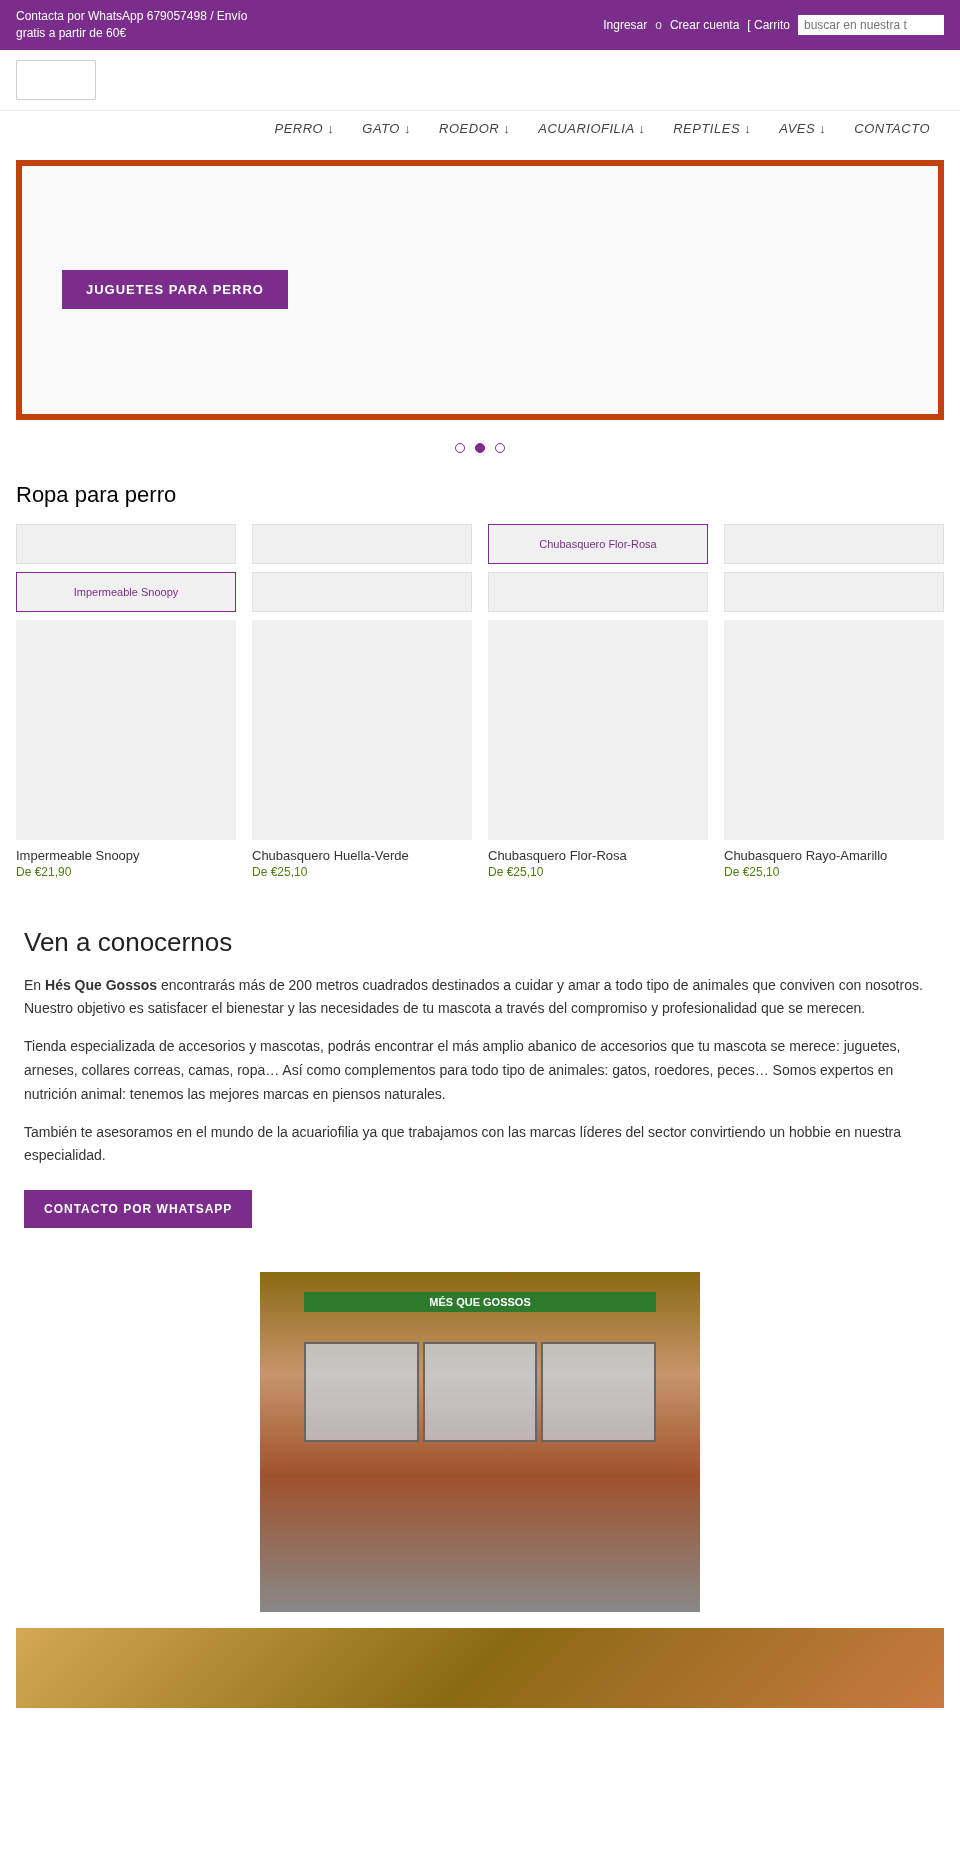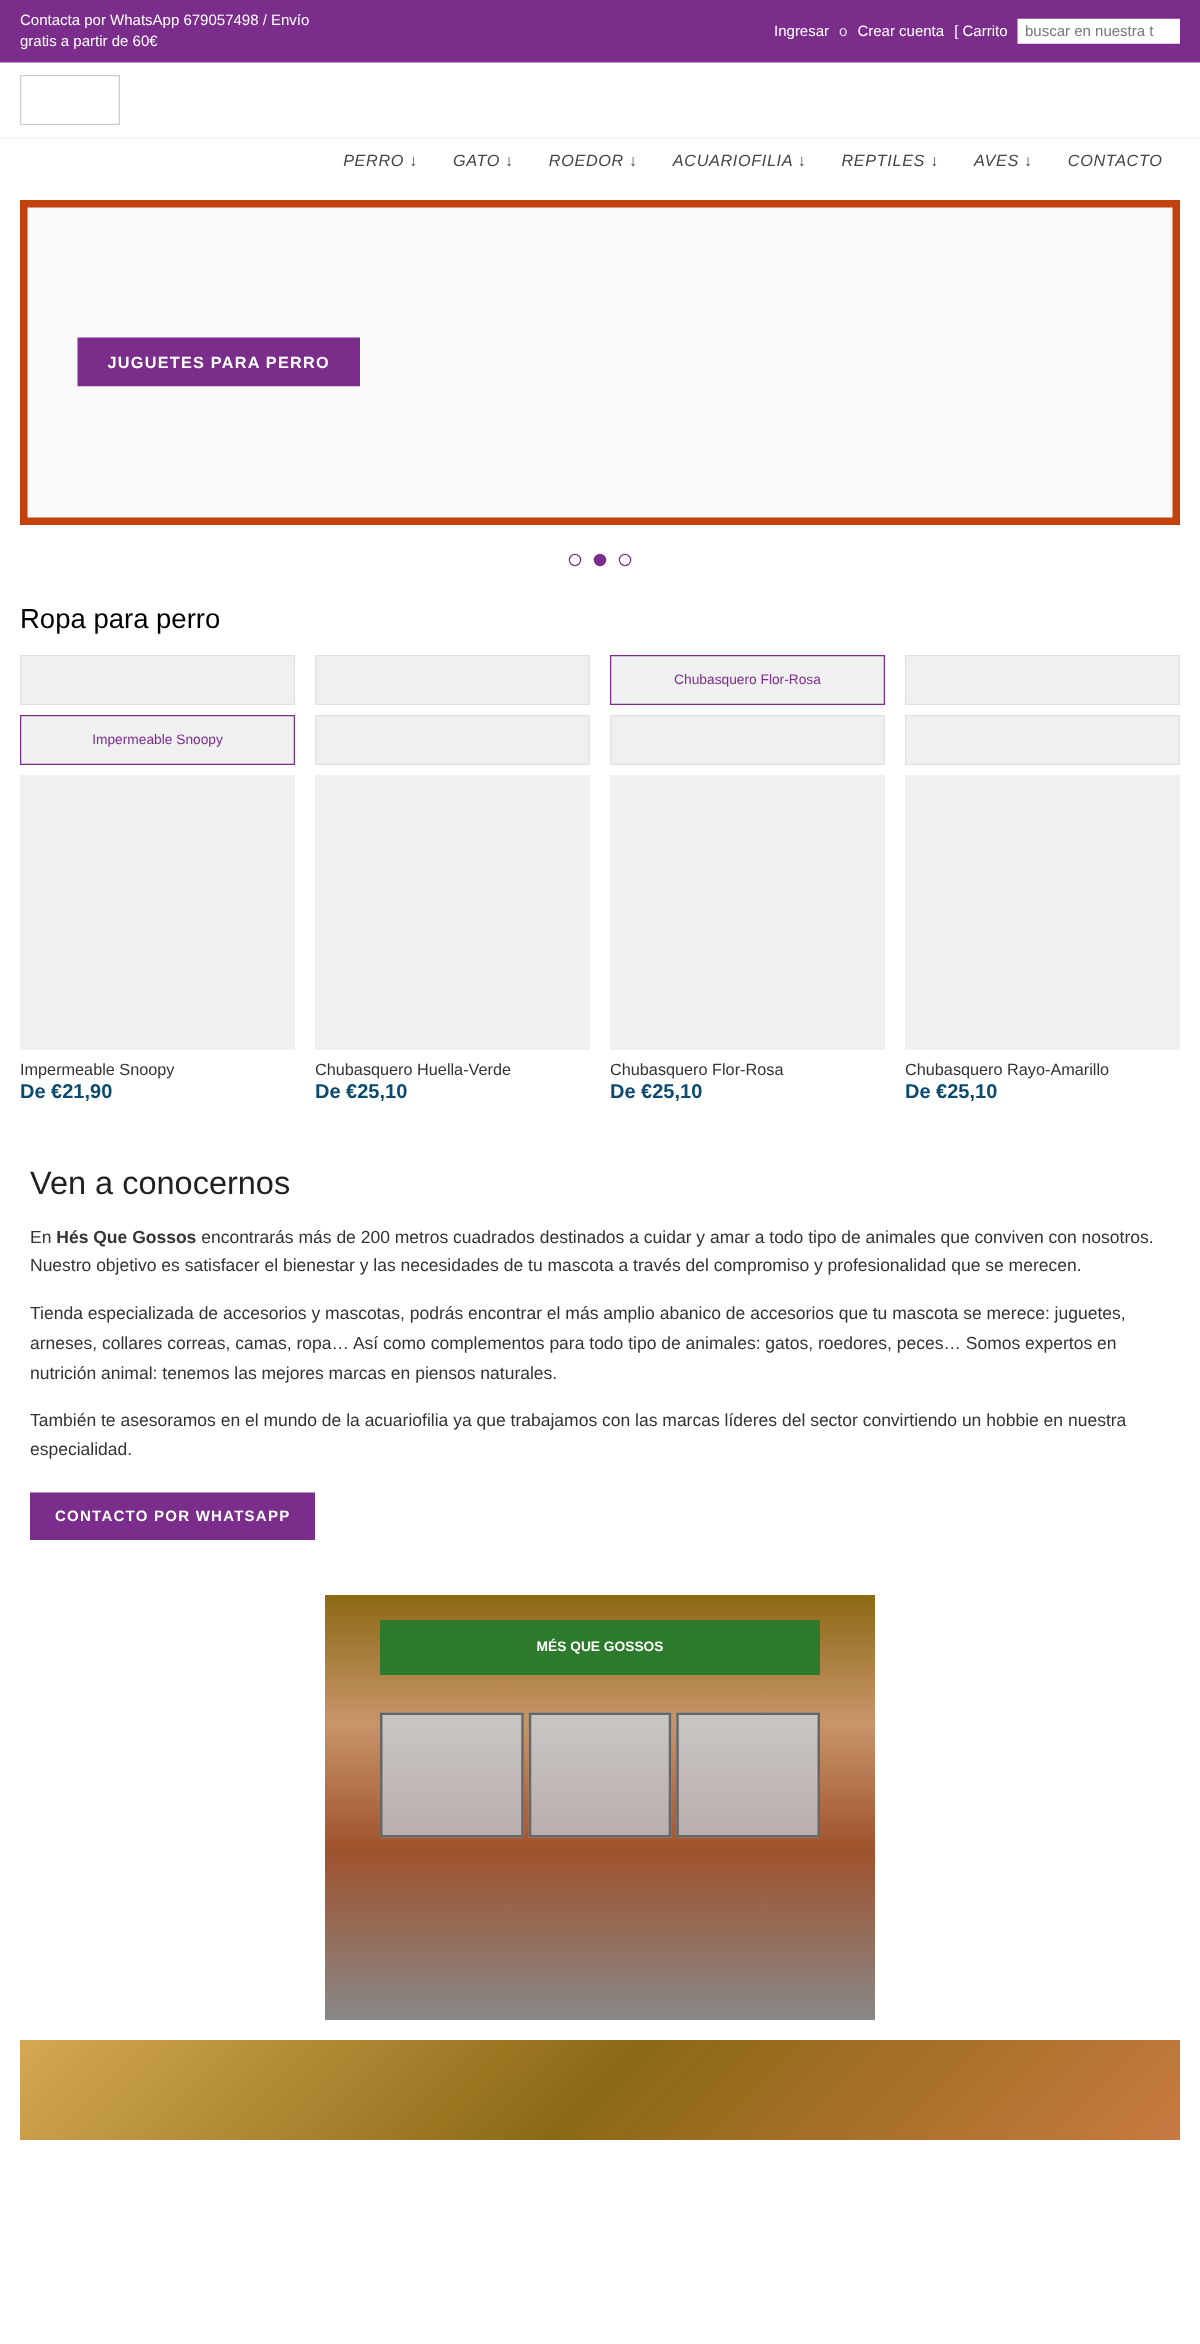--- a/index.html
+++ b/index.html
@@ -18,21 +18,21 @@
     .top-bar-left { max-width: 260px; line-height: 1.4; }
     .top-bar-right { display: flex; align-items: center; gap: 8px; }
     .top-bar-right a { color: #fff; text-decoration: none; }
     .top-bar-right span { color: #ddd; }
     .cart-link { color: #fff; text-decoration: none; }
     .search-box {
       background: #fff;
       border: none;
       padding: 3px 6px;
       font-size: 12px;
-      width: 130px;
+      width: 146px;
       color: #333;
     }
 
     
     .header {
       padding: 10px 16px;
       display: flex;
       align-items: center;
       justify-content: space-between;
       border-bottom: 1px solid #eee;
@@ -128,23 +128,22 @@
       background: #f0f0f0;
       position: relative;
       margin-bottom: 8px;
     }
     .product-name {
       font-size: 13px;
       color: #333;
       margin-bottom: 2px;
     }
     .product-price {
-      font-size: 16px;
-      color: #0c4a6e;
-      font-weight: bold;
+      font-size: 12px;
+      color: #4d7c0f;
     }
 
     
     .product-labels-row {
       display: grid;
       grid-template-columns: repeat(4, 1fr);
       gap: 16px;
       padding: 8px 16px 4px;
     }
     .label-card {
@@ -216,21 +215,21 @@
       display: flex;
       flex-direction: column;
       align-items: center;
       justify-content: flex-start;
     }
     .store-sign {
       background: #2d7a2d;
       color: #fff;
       font-size: 11px;
       font-weight: bold;
-      padding: 16px 12px;
+      padding: 4px 12px;
       margin-top: 20px;
       width: 80%;
       text-align: center;
     }
     .store-windows {
       display: flex;
       gap: 4px;
       margin-top: 30px;
       width: 80%;
     }

